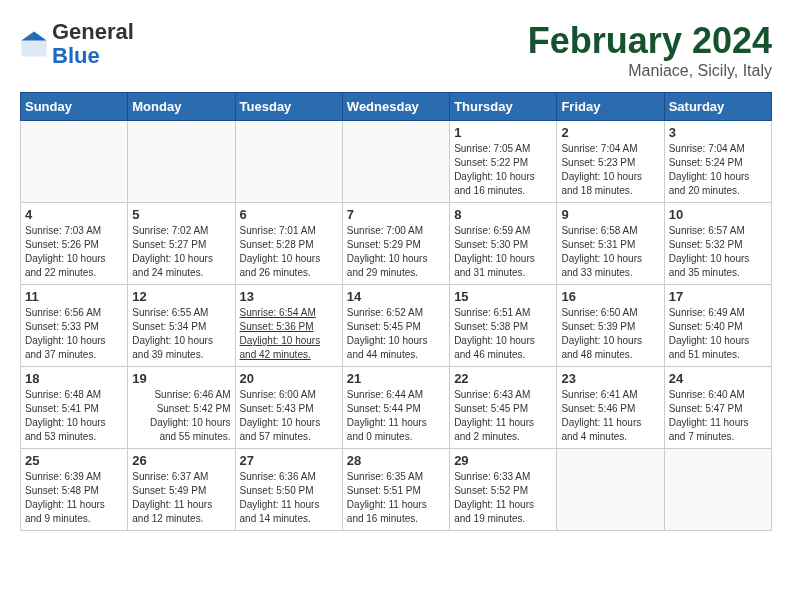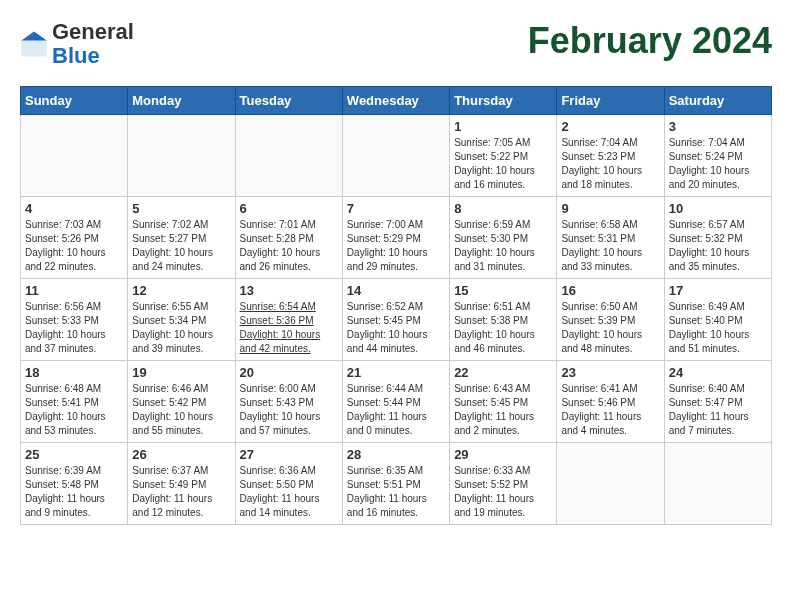--- a/index.html
+++ b/index.html
@@ -7,21 +7,21 @@
       font-family: Arial, sans-serif;
       background: #fff;
       width: 792px;
       min-height: 612px;
       padding: 20px;
     }
     .header-area {
       display: flex;
       justify-content: space-between;
       align-items: flex-start;
-      margin-bottom: 18px;
+      margin-bottom: 12px;
     }
     .logo {
       display: flex;
       align-items: center;
       gap: 4px;
     }
     .logo-text {
       font-size: 22px;
       font-weight: bold;
       line-height: 1.1;
@@ -92,20 +92,21 @@
     </svg>
     <div>
       <div class="logo-text">
         <span class="logo-general">General</span><br>
         <span class="logo-blue">Blue</span>
       </div>
     </div>
   </div>
   <div class="title-area">
     <div class="month-title">February 2024</div>
+    <div class="location">Maniace, Sicily, Italy</div>
   </div>
 </div>
 
 <table>
   <thead>
     <tr>
       <th>Sunday</th>
       <th>Monday</th>
       <th>Tuesday</th>
       <th>Wednesday</th>
@@ -229,21 +230,21 @@
       </tr>
       <tr>
         <td>
           <div class="day-number">18</div>
           <div class="day-info" style="white-space: pre-line;">Sunrise: 6:48 AM
 Sunset: 5:41 PM
 Daylight: 10 hours and 53 minutes.</div>
         </td>
         <td>
           <div class="day-number">19</div>
-          <div class="day-info" style="white-space: pre-line;">Sunrise: 6:46 AM
+          <div class="day-info" style="white-space: pre-line; text-align: right;">Sunrise: 6:46 AM
 Sunset: 5:42 PM
 Daylight: 10 hours and 55 minutes.</div>
         </td>
         <td>
           <div class="day-number">20</div>
           <div class="day-info" style="white-space: pre-line;">Sunrise: 6:00 AM
 Sunset: 5:43 PM
 Daylight: 10 hours and 57 minutes.</div>
         </td>
         <td>

